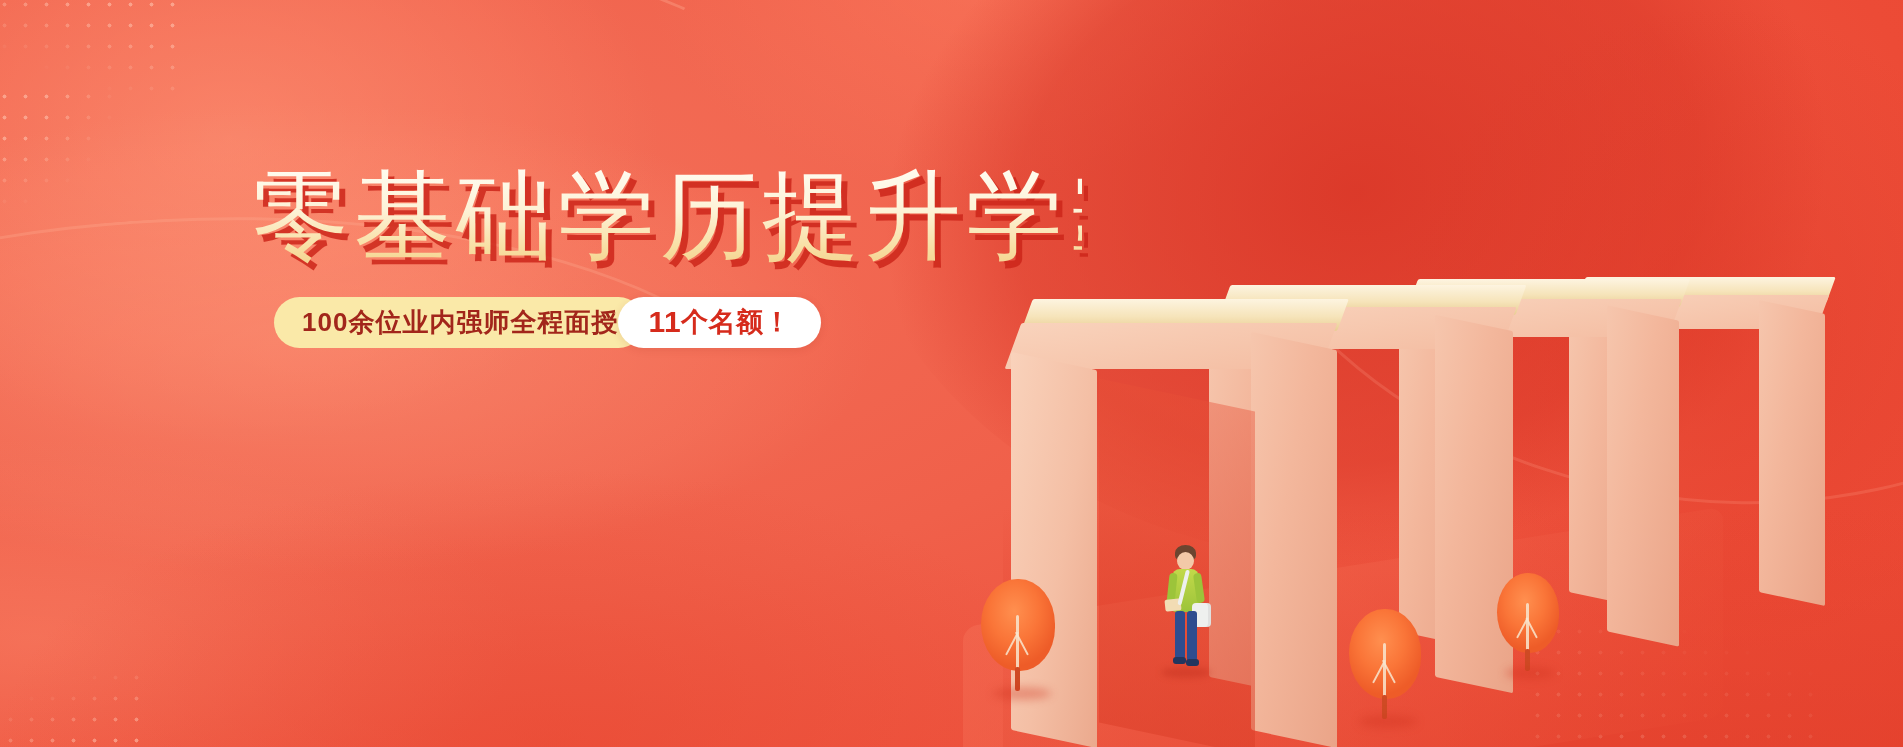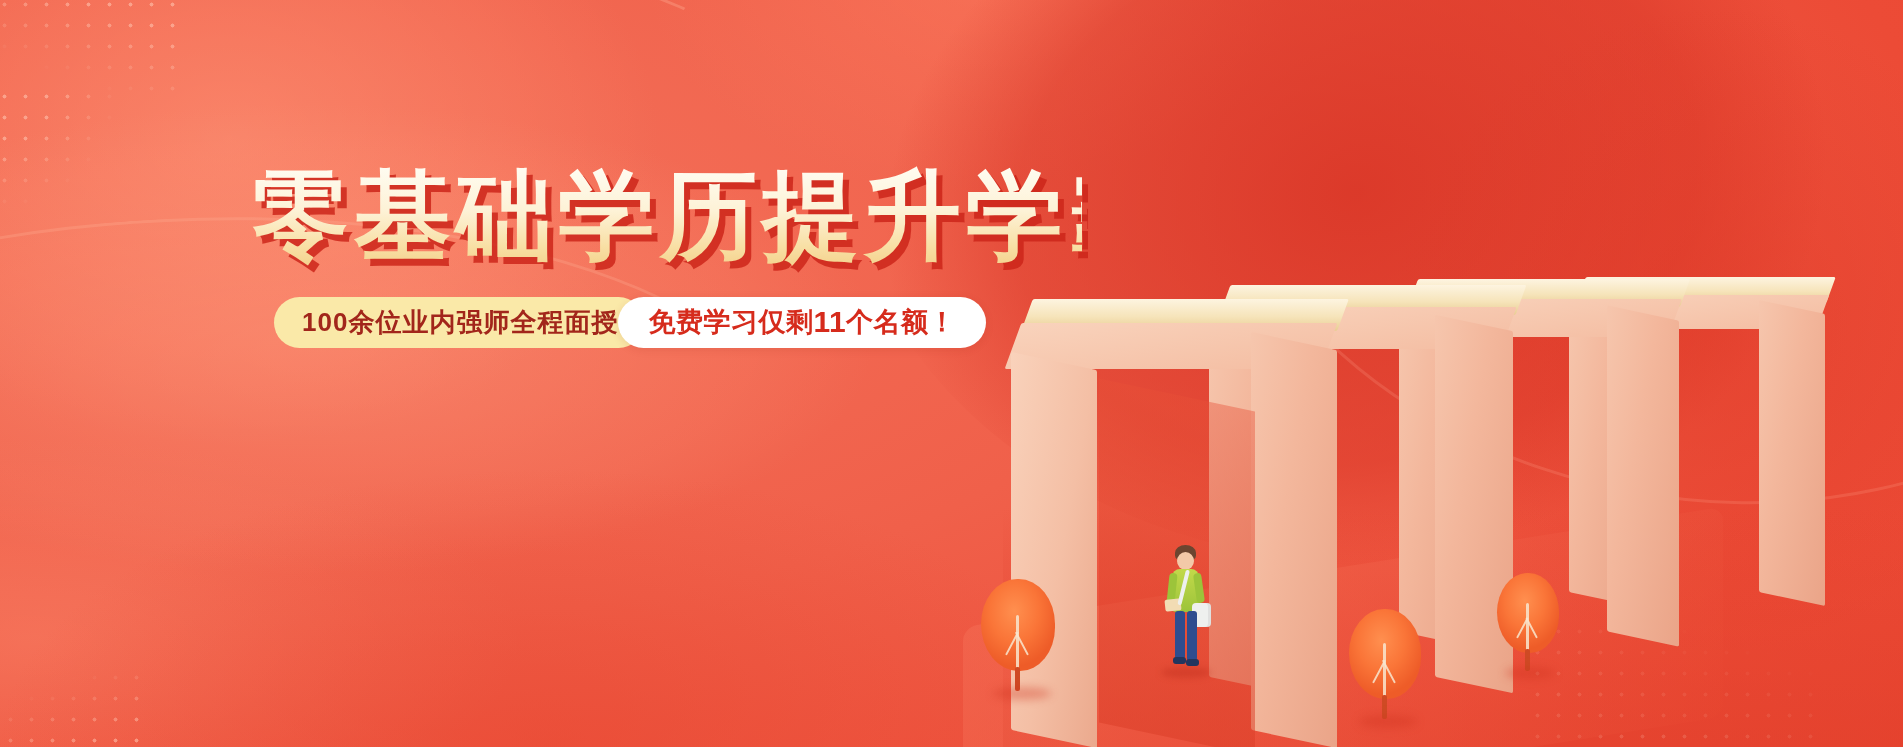--- a/index.html
+++ b/index.html
@@ -116,21 +116,21 @@
   }
   .subtitle .brk{color:#f6d27a;margin:0 2px;font-weight:bold;}
   .subtitle .gold{
     color:#f9d98a;
     text-shadow:3px 4px 0 rgba(189,37,25,.55);
   }
   .subtitle .dot-sep{padding:0 8px;}
 
   .maintitle{
     margin-top:16px;
-    font-size:97px;font-weight:bold;letter-spacing:5px;
+    font-size:97px;font-weight:normal;letter-spacing:5px;
     line-height:1.12;white-space:nowrap;
     color:#fdf0d2;
     background:linear-gradient(180deg,#fffdf4 0%,#fdf2d6 45%,#f8dfa4 78%,#f3cf88 100%);
     -webkit-background-clip:text;background-clip:text;
     -webkit-text-fill-color:transparent;
     filter:drop-shadow(6px 7px 0 rgba(204,38,26,.85));
   }
 
   .pills{
     display:flex;align-items:center;
@@ -333,20 +333,19 @@
   <div class="copy">
 
 
     <div class="maintitle">零基础学历提升学霸班</div>
 
     <div class="pills">
       <div class="pill pill-yellow">
         <span>100余位业内强师全程面授</span>
       </div>
       <div class="pill pill-white">
-        <span>免费学习仅剩</span>
           <span class="num">11</span>
           <span>个名额！</span>
       </div>
     </div>
 
   </div>
 </div>
 
 </body></html>

